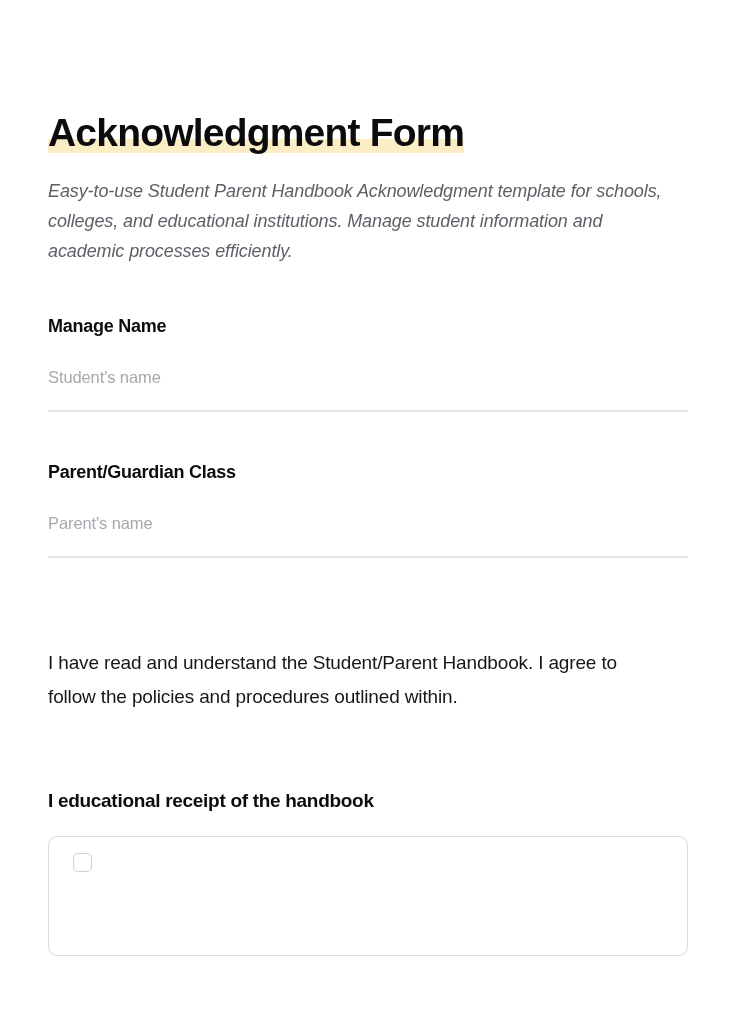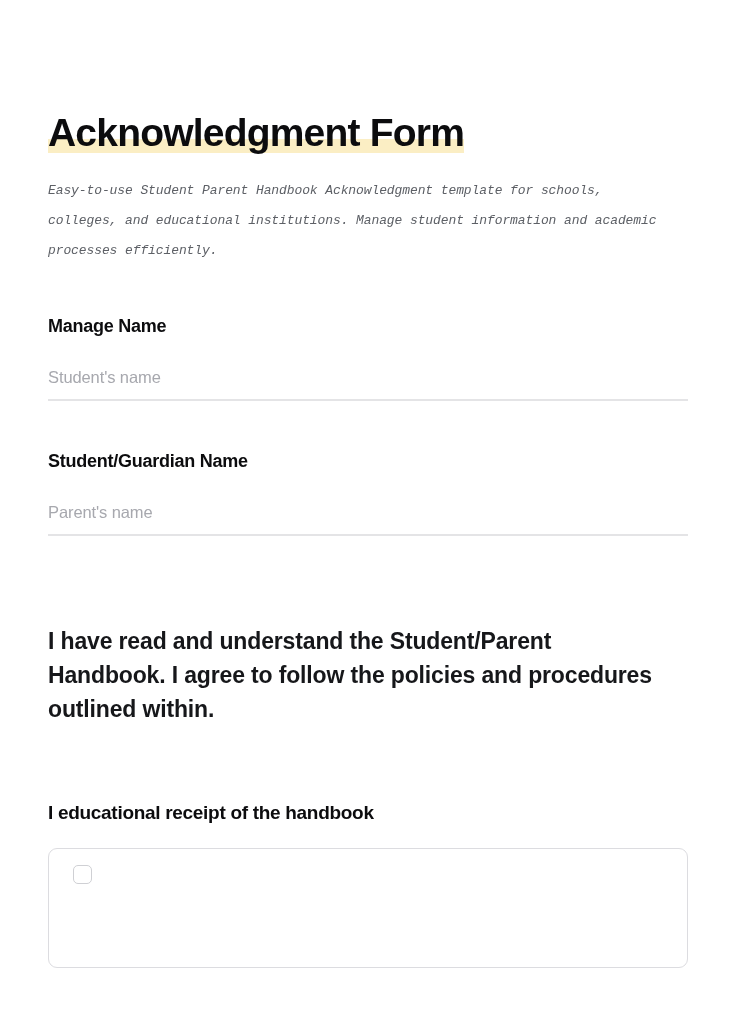--- a/index.html
+++ b/index.html
@@ -40,44 +40,43 @@
     background-image: linear-gradient(to top, #fbeec4 0%, #fbeec4 100%);
     background-repeat: no-repeat;
     background-position: 0 92%;
     background-size: 100% 14px;
     padding-bottom: 1px;
   }
 
   
   .form-subtitle {
     margin-top: 16px;
-    font-size: 13px;
+    font-size: 18px;
     line-height: 30px;
     font-style: italic;
     color: #5d6066;
     max-width: 625px;
     letter-spacing: -0.1px;
-    font-family: Liberation Mono, monospace;
   }
 
   
   .field {
     margin-top: 48px;
   }
   .field-label {
     font-size: 18px;
     font-weight: 700;
     line-height: 24px;
     color: #0c0c0e;
     letter-spacing: -0.25px;
   }
   .field-input-wrap {
     margin-top: 28px;
     border-bottom: 2px solid #e4e4e6;
-    padding-bottom: 11px;
+    padding-bottom: 22px;
     width: 640px;
   }
   .field-input {
     width: 100%;
     border: 0;
     outline: 0;
     background: transparent;
     font-family: inherit;
     font-size: 16.5px;
     line-height: 22px;
@@ -86,26 +85,25 @@
     letter-spacing: -0.1px;
   }
   .field-input::placeholder {
     color: #a7a8ae;
     opacity: 1;
   }
 
   
   .statement {
     margin-top: 88px;
-    font-size: 23px;
+    font-size: 19px;
     line-height: 34px;
     color: #16171a;
     max-width: 615px;
     letter-spacing: -0.15px;
-    font-weight: bold;
   }
 
   
   .ack-section {
     margin-top: 74px;
   }
   .ack-heading {
     font-size: 19px;
     font-weight: 700;
     line-height: 26px;
@@ -153,21 +151,21 @@
     <div class="field-label">Manage Name</div>
     <div class="field-input-wrap">
       <input class="field-input" type="text" placeholder="Student's name" style="">
     </div>
   </div>
 
   <div class="field">
   </div>
 
   <div class="field">
-    <div class="field-label">Student/Guardian Name</div>
+    <div class="field-label">Parent/Guardian Class</div>
     <div class="field-input-wrap">
       <input class="field-input" type="text" placeholder="Parent's name" style="">
     </div>
   </div>
 
   <p class="statement">I have read and understand the Student/Parent Handbook. I agree to follow the policies and procedures outlined within.</p>
 
   <div class="ack-section">
     <div class="ack-heading">I educational receipt of the handbook</div>
     <div class="ack-card">

